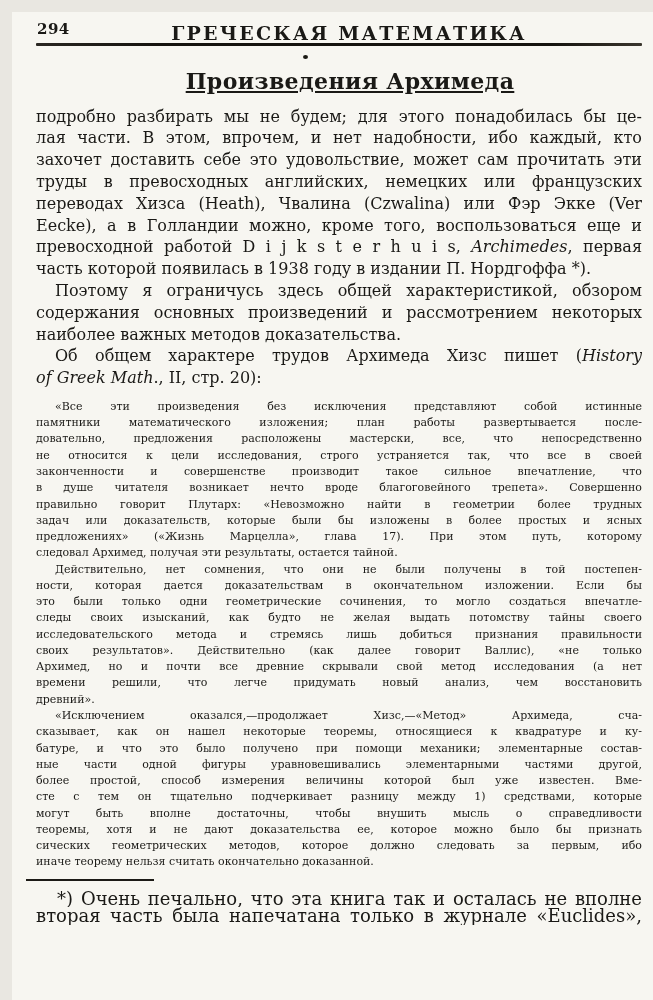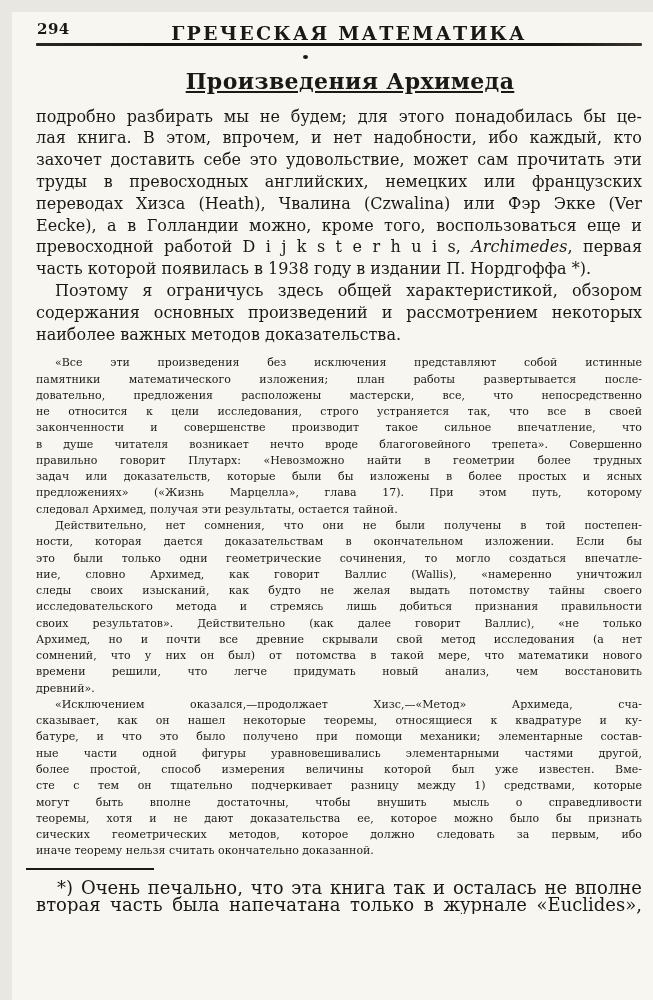--- a/index.html
+++ b/index.html
@@ -103,55 +103,57 @@
 
   <div class="head-rule"></div>
 
   <div class="center-dot"></div>
 
   <h1 class="section-title">Произведения Архимеда</h1>
 
   <div class="body-text" id="paragraphs">
       <div class="para main">
         <div class="line">подробно разбирать мы не будем; для этого понадобилась бы це-</div>
-        <div class="line">лая книга. В этом, впрочем, и нет надобности, ибо каждый, кто</div>
+        <div class="line">лая части. В этом, впрочем, и нет надобности, ибо каждый, кто</div>
         <div class="line">захочет доставить себе это удовольствие, может сам прочитать эти</div>
         <div class="line">труды в превосходных английских, немецких или французских</div>
         <div class="line">переводах Хизса (Heath), Чвалина (Czwalina) или Фэр Экке (Ver</div>
         <div class="line">Eecke), а в Голландии можно, кроме того, воспользоваться еще и</div>
         <div class="line">превосходной работой D i j k s t e r h u i s, <i>Archimedes</i>, первая</div>
         <div class="line last">часть которой появилась в 1938 году в издании П. Нордгоффа *).</div>
       </div>
       <div class="para main indent">
         <div class="line">Поэтому я ограничусь здесь общей характеристикой, обзором</div>
         <div class="line">содержания основных произведений и рассмотрением некоторых</div>
         <div class="line last">наиболее важных методов доказательства.</div>
+      </div>
+      <div class="para main indent">
+        <div class="line">Об общем характере трудов Архимеда Хизс пишет (<i>History</i></div>
+        <div class="line last"><i>of Greek Math</i>., II, стр. 20):</div>
       </div>
       <div class="para quote indent gap-top">
         <div class="line">«Все эти произведения без исключения представляют собой истинные</div>
         <div class="line">памятники математического изложения; план работы развертывается после-</div>
         <div class="line">довательно, предложения расположены мастерски, все, что непосредственно</div>
         <div class="line">не относится к цели исследования, строго устраняется так, что все в своей</div>
         <div class="line">законченности и совершенстве производит такое сильное впечатление, что</div>
         <div class="line">в душе читателя возникает нечто вроде благоговейного трепета». Совершенно</div>
         <div class="line">правильно говорит Плутарх: «Невозможно найти в геометрии более трудных</div>
         <div class="line">задач или доказательств, которые были бы изложены в более простых и ясных</div>
         <div class="line">предложениях» («Жизнь Марцелла», глава 17). При этом путь, которому</div>
         <div class="line last">следовал Архимед, получая эти результаты, остается тайной.</div>
       </div>
       <div class="para quote indent">
         <div class="line">Действительно, нет сомнения, что они не были получены в той постепен-</div>
         <div class="line">ности, которая дается доказательствам в окончательном изложении. Если бы</div>
         <div class="line">это были только одни геометрические сочинения, то могло создаться впечатле-</div>
-        <div class="line">ние, словно Архимед, как говорит Валлис (Wallis), «намеренно уничтожил</div>
         <div class="line">следы своих изысканий, как будто не желая выдать потомству тайны своего</div>
         <div class="line">исследовательского метода и стремясь лишь добиться признания правильности</div>
         <div class="line">своих результатов». Действительно (как далее говорит Валлис), «не только</div>
         <div class="line">Архимед, но и почти все древние скрывали свой метод исследования (а нет</div>
-        <div class="line">сомнений, что у них он был) от потомства в такой мере, что математики нового</div>
         <div class="line">времени решили, что легче придумать новый анализ, чем восстановить</div>
         <div class="line last">древний».</div>
       </div>
       <div class="para quote indent">
         <div class="line">«Исключением оказался,—продолжает Хизс,—«Метод» Архимеда, сча-</div>
         <div class="line">сказывает, как он нашел некоторые теоремы, относящиеся к квадратуре и ку-</div>
         <div class="line">батуре, и что это было получено при помощи механики; элементарные состав-</div>
         <div class="line">ные части одной фигуры уравновешивались элементарными частями другой,</div>
         <div class="line">более простой, способ измерения величины которой был уже известен. Вме-</div>
         <div class="line">сте с тем он тщательно подчеркивает разницу между 1) средствами, которые</div>

